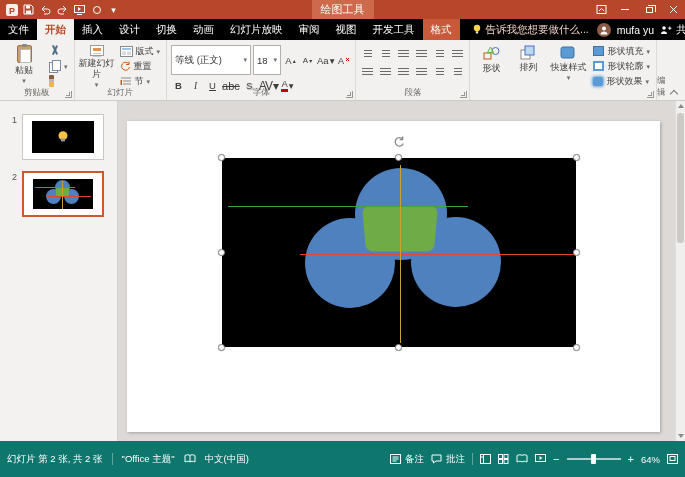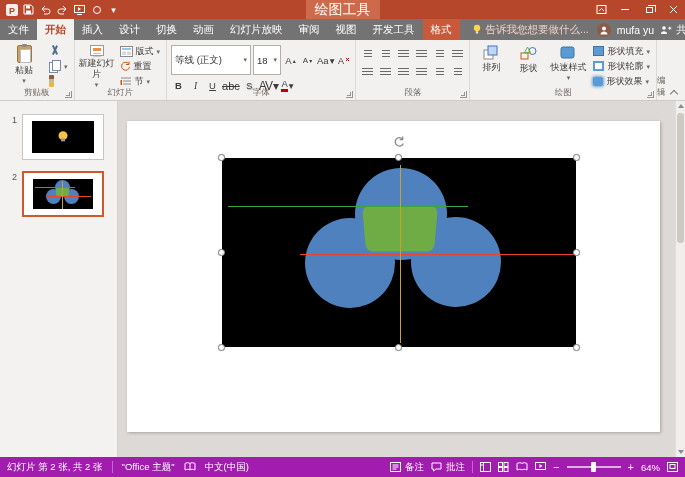--- a/index.html
+++ b/index.html
@@ -5,30 +5,30 @@
 *{margin:0;padding:0;box-sizing:border-box}
 html,body{width:685px;height:477px;overflow:hidden}
 body{font-family:"Liberation Sans","DejaVu Sans",sans-serif;font-size:11px;color:#333;background:#fff;position:relative}
 svg{display:block}
 #app{position:absolute;inset:0;display:flex;flex-direction:column}
 
 
 .titlebar{height:19px;background:#B7472A;position:relative;display:flex;align-items:center;color:#fff;flex:0 0 auto;z-index:10}
 .qa{display:flex;align-items:center;height:100%;padding-left:3px;z-index:2}
 .qbtn{min-width:17px;height:100%;display:flex;align-items:center;justify-content:center;font-size:9px;color:#fff}
-.tb-center{position:absolute;left:0;right:0;top:0;height:100%;display:flex;align-items:center;justify-content:center;gap:8px;font-size:14px;white-space:nowrap}
+.tb-center{position:absolute;left:0;right:0;top:0;height:100%;display:flex;align-items:center;justify-content:center;gap:8px;font-size:11px;white-space:nowrap}
 .ctx-chip{background:#CE6A4C;height:100%;display:flex;align-items:center;padding:0 9px}
 .winbtns{margin-left:auto;display:flex;height:100%;z-index:2}
 .winbtn{width:24px;height:100%;display:flex;align-items:center;justify-content:center}
 .min-glyph{width:8px;height:1px;background:#fff}
 .restore-glyph{width:7px;height:6px;border:1px solid #fff;position:relative;background:#B7472A}
 .restore-glyph:before{content:"";position:absolute;left:1px;top:-3px;width:7px;height:6px;border:1px solid #fff;border-bottom:none;border-left:none}
 
 
-.tabrow{height:21px;background:#737373;display:flex;align-items:stretch;color:#fff;font-size:10.5px;flex:0 0 auto;white-space:nowrap}
+.tabrow{height:21px;background:#000000;display:flex;align-items:stretch;color:#fff;font-size:10.5px;flex:0 0 auto;white-space:nowrap}
 .tab{padding:0 8px;display:flex;align-items:center}
 .tab.active{background:#F3F1EF;color:#B7472A;font-weight:bold}
 .tab.ctx{background:#C8593B}
 .tellme{display:flex;align-items:center;gap:4px;padding:0 8px;color:#F0D2C7;margin-left:4px}
 .tabright{margin-left:auto;display:flex;align-items:center;gap:6px;padding-right:7px}
 .avatar{width:14px;height:14px;border-radius:50%;background:#8C5B48;display:flex;align-items:center;justify-content:center;overflow:hidden}
 .share{display:flex;align-items:center;gap:4px}
 
 
 .ribbon{height:61px;background:#F3F1EF;border-bottom:1px solid #CFCBC7;display:flex;position:relative;flex:0 0 auto;z-index:5}
@@ -106,21 +106,21 @@
 .h-t{left:calc(50% - 4px);top:-4px}.h-b{left:calc(50% - 4px);bottom:-4px}
 .h-l{left:-4px;top:calc(50% - 4px)}.h-r{right:-4px;top:calc(50% - 4px)}
 .rot{position:absolute;left:calc(50% - 6px);top:-22px;z-index:6}
 .vscroll{position:absolute;right:0;top:0;bottom:0;width:10px;background:#F1EFED;border-left:1px solid #E0DCD8}
 .va{position:absolute;left:2px;width:0;height:0;border-left:3px solid transparent;border-right:3px solid transparent}
 .va-up{top:3px;border-bottom:4px solid #8a8a8a}
 .va-dn{bottom:3px;border-top:4px solid #8a8a8a}
 .vthumb{position:absolute;right:1px;top:12px;width:7px;height:130px;background:#CDC9C5;border-radius:3px}
 
 
-.statusbar{height:20px;background:#a21caf;color:#fff;display:flex;align-items:center;font-size:9.5px;padding:0 7px;gap:9px;flex:0 0 auto;white-space:nowrap}
+.statusbar{height:36px;background:#0f766e;color:#fff;display:flex;align-items:center;font-size:9.5px;padding:0 7px;gap:9px;flex:0 0 auto;white-space:nowrap}
 .sb-item{display:flex;align-items:center;gap:4px}
 .sb-sep{width:1px;height:12px;background:rgba(255,255,255,.35)}
 .sb-right{margin-left:auto;display:flex;align-items:center;gap:7px}
 .zoomtrack{width:54px;height:2px;background:rgba(255,255,255,.65);position:relative}
 .zoomthumb{position:absolute;left:24px;top:-4px;width:5px;height:10px;background:#fff;border-radius:1px}
 .zbtn{font-size:11px;line-height:1}
 .watermark{position:absolute;right:5px;bottom:7px;z-index:50;font-size:15px;font-weight:bold;color:#ECEAE8;text-shadow:1px 1px 1px rgba(110,110,110,.85);letter-spacing:.3px}
 </style>
 </head>
 <body>
@@ -386,34 +386,34 @@
               <span class="bars short"></span>
             </span>
         </div>
       </div>
       <span class="glabel">段落</span>
       <span class="launch"></span>
     </div>
 
     <div class="grp">
       <div class="bb" style="width:34px">
-        <svg width="16" height="15">
-            <rect x="1" y="5" width="9" height="9" fill="#fff" stroke="#8a8a8a"></rect>
-            <rect x="5" y="1" width="9" height="9" fill="#BDD7EE" stroke="#4472C4"></rect>
-          </svg>
-        <span>排列</span>
-      </div>
-      <div class="bb" style="width:34px">
         <svg width="17" height="16">
             <rect x="1" y="8" width="7" height="6" fill="none" stroke="#C55A11"></rect>
             <circle cx="12.5" cy="6" r="3.5" fill="none" stroke="#4472C4"></circle>
             <path d="M4.5 7.5 7.5 2l3 5.5z" fill="none" stroke="#70AD47"></path>
           </svg>
         <span>形状</span>
       </div>
+      <div class="bb" style="width:34px">
+        <svg width="16" height="15">
+            <rect x="1" y="5" width="9" height="9" fill="#fff" stroke="#8a8a8a"></rect>
+            <rect x="5" y="1" width="9" height="9" fill="#BDD7EE" stroke="#4472C4"></rect>
+          </svg>
+        <span>排列</span>
+      </div>
       <div class="bb" style="width:40px">
         <svg width="16" height="15">
             <rect x="1" y="2" width="13" height="11" rx="2" fill="#5B9BD5" stroke="#41719C"></rect>
           </svg>
         <span>快速样式</span>
         <span class="dd">▾</span>
       </div>
       <div class="mcol">
         <span class="mbtn">
             <span class="fillsw"></span>
@@ -424,21 +424,20 @@
             <span class="outlsw"></span>
             <span>形状轮廓</span>
             <span class="dd">▾</span>
           </span>
         <span class="mbtn">
             <span class="effsw"></span>
             <span>形状效果</span>
             <span class="dd">▾</span>
           </span>
       </div>
-      <span class="glabel">绘图</span>
       <span class="launch"></span>
     </div>
 
     <div class="grp" style="border-right:none">
       <span class="glabel">编辑</span>
     </div>
 
     <span class="collapse"></span>
   </div>
 

